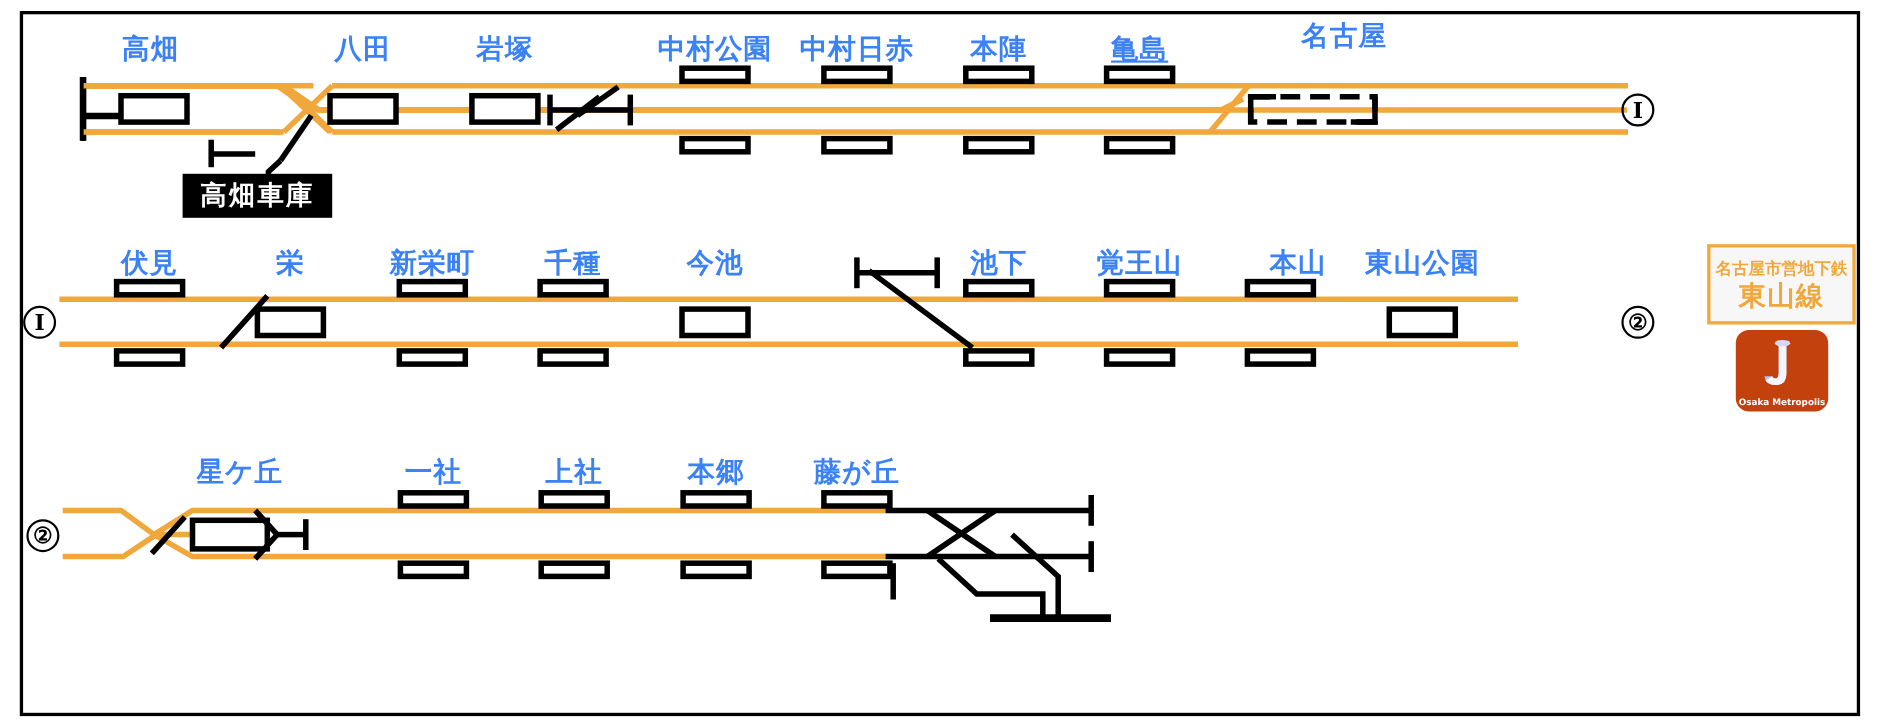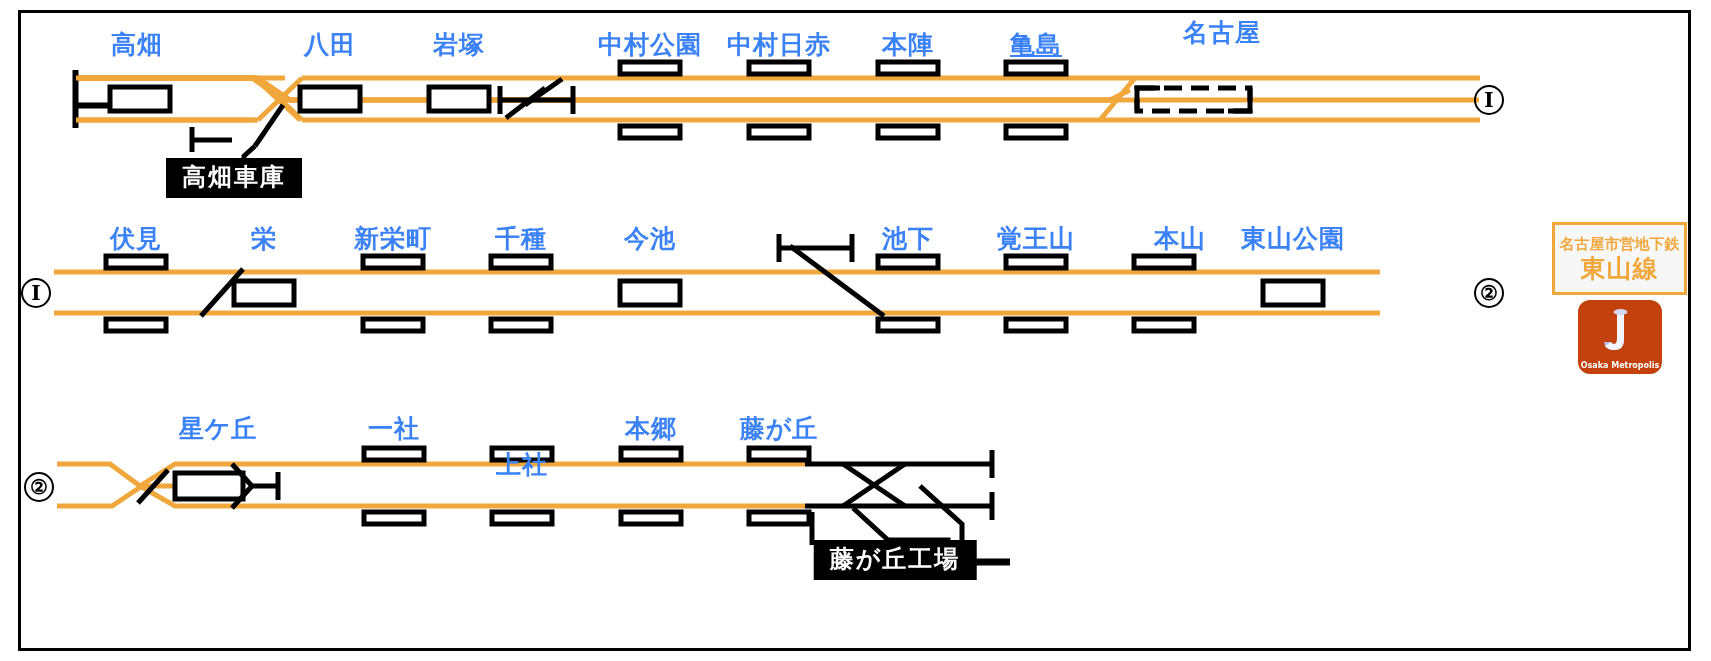--- a/index.html
+++ b/index.html
@@ -298,25 +298,24 @@
   <div class="label st-label" style="left:393px;top:222px;">新栄町</div>
   <div class="label st-label" style="left:521px;top:222px;">千種</div>
   <div class="label st-label" style="left:650px;top:222px;">今池</div>
   <div class="label st-label" style="left:908px;top:222px;">池下</div>
   <div class="label st-label" style="left:1036px;top:222px;">覚王山</div>
   <div class="label st-label" style="left:1164px;top:222px;margin-left:16px;">本山</div>
   <div class="label st-label" style="left:1293px;top:222px;">東山公園</div>
 
   <div class="label st-label" style="left:205px;top:412px;margin-left:13px;">星ケ丘</div>
   <div class="label st-label" style="left:394px;top:412px;">一社</div>
-  <div class="label st-label" style="left:522px;top:412px;margin-top:36px;">上社</div>
+  <div class="label st-label" style="left:522px;top:412px;">上社</div>
   <div class="label st-label" style="left:651px;top:412px;">本郷</div>
   <div class="label st-label" style="left:779px;top:412px;">藤が丘</div>
 
-  <div class="depot-tag" style="left:895px;top:540px;">藤が丘工場</div>
 
   <div class="rn" style="left:1489px;top:100px;">Ⅰ</div>
   <div class="rn" style="left:36px;top:293px;">Ⅰ</div>
   <div class="rn" style="left:1489px;top:293px;">②</div>
   <div class="rn" style="left:39px;top:487px;">②</div>
 
   <div class="badge">
     <div class="b1">名古屋市営地下鉄</div>
     <div class="b2">東山線</div>
   </div>

